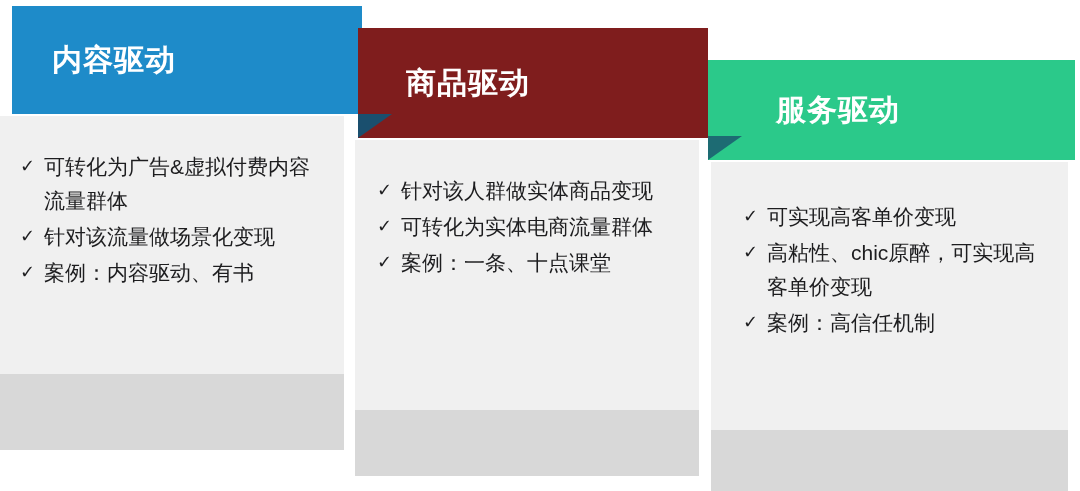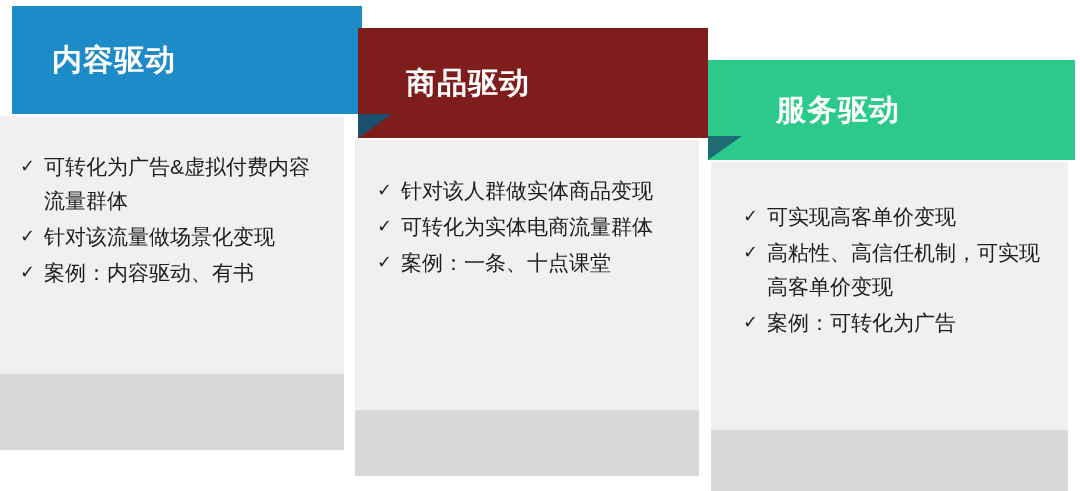--- a/index.html
+++ b/index.html
@@ -199,25 +199,25 @@
     <div class="fold" id="col3-fold"></div>
 
     <div class="col-body" id="col3-body">
       <ul class="bullets">
         <li>
           <span class="tick">✓</span>
           <span class="bullet-text">可实现高客单价变现</span>
         </li>
         <li>
           <span class="tick">✓</span>
-          <span class="bullet-text">高粘性、高信任机制，可实现高客单价变现</span>
-        </li>
-        <li>
-          <span class="tick">✓</span>
-          <span class="bullet-text">案例：可转化为广告</span>
+          <span class="bullet-text">高粘性、chic原醉，可实现高客单价变现</span>
+        </li>
+        <li>
+          <span class="tick">✓</span>
+          <span class="bullet-text">案例：高信任机制</span>
         </li>
       </ul>
     </div>
 
     <div class="col-footer" id="col3-footer"></div>
   </div>
 
 </div>
 
 </body></html>

